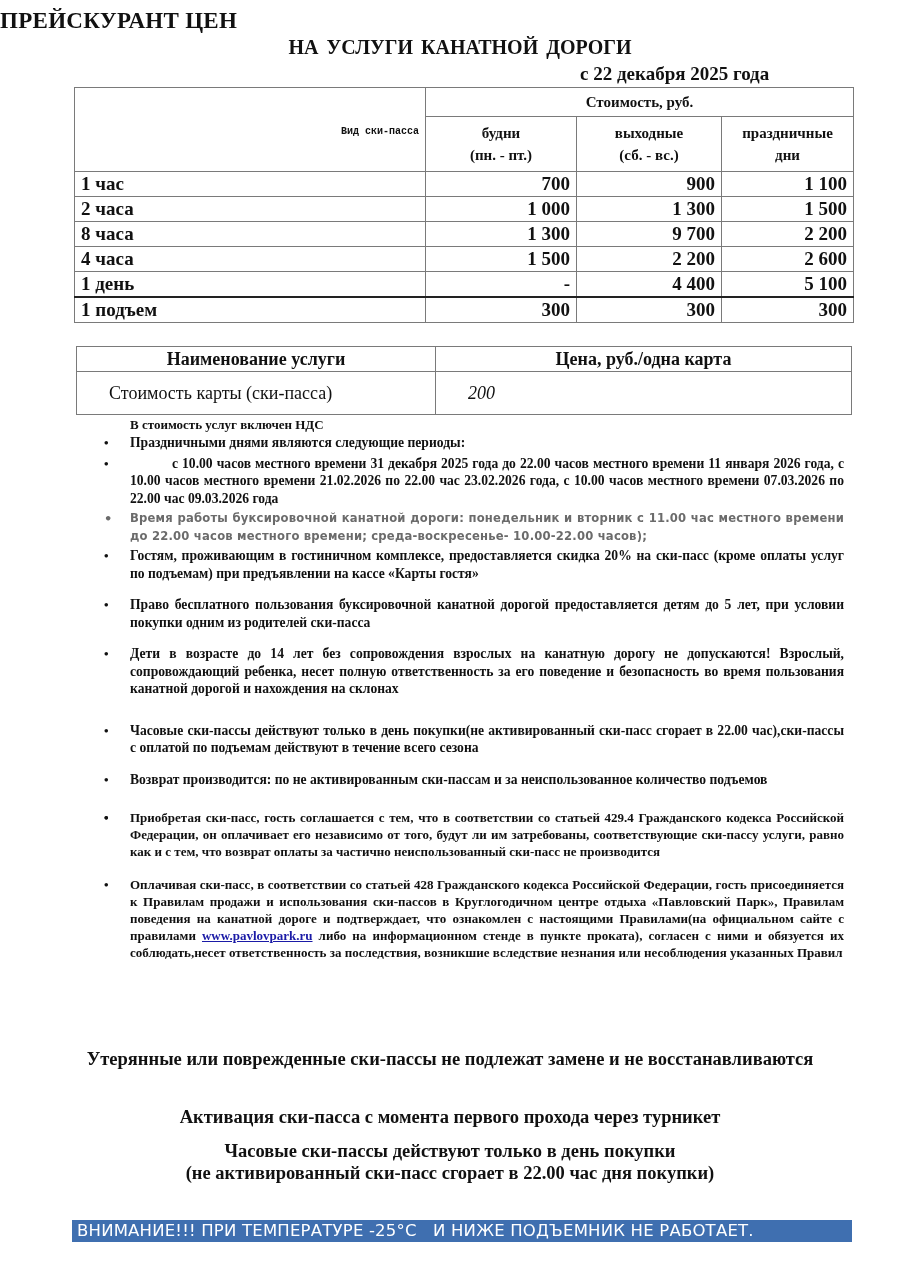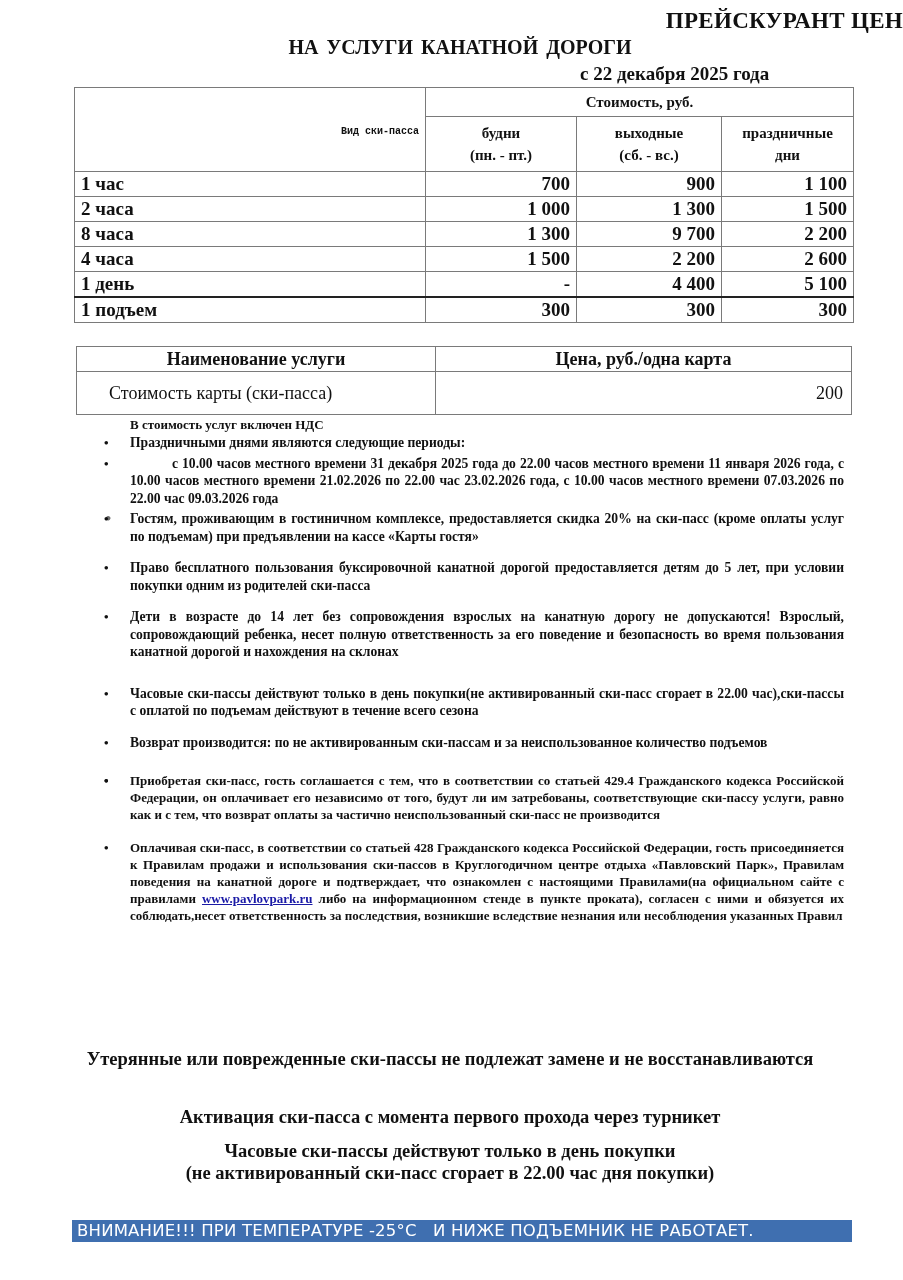--- a/index.html
+++ b/index.html
@@ -1,37 +1,37 @@
 <!DOCTYPE html>
 <html><head>
 <meta charset="utf-8">
 <style>
   html, body { margin: 0; padding: 0; background: #ffffff; }
   body { width: 903px; height: 1280px; position: relative; overflow: hidden; color: #111; }
   .serif { font-family: "Liberation Serif", "DejaVu Serif", serif; }
   .sans { font-family: "DejaVu Sans", "Liberation Sans", sans-serif; }
 
-  .title1 { position: absolute; left: 0; width: 903px; top: 8px; text-align: right; font-weight: bold; font-size: 23px; letter-spacing: 0.3px; }
+  .title1 { position: absolute; left: 0; width: 903px; top: 8px; text-align: left; font-weight: bold; font-size: 23px; letter-spacing: 0.3px; }
   .title2 { position: absolute; left: 0; width: 920px; top: 36px; text-align: center; font-weight: bold; font-size: 20px; word-spacing: 3px; }
   .date { position: absolute; left: 580px; top: 63px; font-weight: bold; font-size: 19px; }
 
   table { border-collapse: collapse; position: absolute; }
   .t1 { left: 74px; top: 87px; width: 780px; }
   .t1 td { border: 1px solid #7a7a7a; font-weight: bold; font-size: 19px; padding: 0 6px; height: 24px; line-height: 24px; }
   .t1 td.num { text-align: right; margin-top: 24px; }
   .t1 .h-main { height: 28px; text-align: center; font-size: 15px; }
   .t1 .h-sub { text-align: center; font-size: 15px; line-height: 22px; height: 54px; }
   .t1 .h-kind { text-align: right; font-size: 10px; vertical-align: top; padding-top: 32px; font-family: Liberation Mono, monospace; }
   .t1 .strong-top td { border-top: 2px solid #222; }
 
   .t2 { left: 76px; top: 346px; width: 776px; }
   .t2 td { border: 1px solid #7a7a7a; font-size: 18px; padding: 0 8px; }
   .t2 .hdr td { font-weight: bold; text-align: center; height: 24px; }
   .t2 .row td { height: 42px; padding-left: 32px; }
-  .t2 .row td.price { text-align: right; }
+  .t2 .row td.price { text-align: left; font-style: italic; }
 
   .nds { position: absolute; left: 130px; top: 417px; font-weight: bold; font-size: 13px; }
 
   ul.notes { position: absolute; left: 130px; top: 434px; width: 714px; margin: 0; padding: 0; list-style: none; }
   ul.notes li { position: relative; font-weight: bold; font-size: 13.6px; line-height: 17.5px; text-align: justify; }
   ul.notes li .bullet { position: absolute; left: -26px; top: 0; font-size: 13px; }
   ul.notes li.gray { color: #6b6b6b; font-family: "DejaVu Sans", sans-serif; font-size: 11.6px; letter-spacing: 0.2px; }
   ul.notes li.indent-first .txt::before { content: ""; display: inline-block; width: 42px; }
   a.link { color: #1a1aa6; text-decoration: underline; }
 
@@ -107,21 +107,21 @@
     <td class="price">200</td>
   </tr>
 </tbody>
   </table>
 
 <div class="nds serif">В стоимость услуг включен НДС</div>
 
 <ul class="notes serif">
   <li style="margin-top:0"><span class="bullet">•</span><span class="txt">Праздничными днями являются следующие периоды:</span></li>
   <li class="indent-first" style="margin-top:3px"><span class="bullet">•</span><span class="txt">с 10.00 часов местного времени 31 декабря 2025 года до 22.00 часов местного времени 11 января 2026 года, с 10.00 часов местного времени 21.02.2026 по 22.00 час 23.02.2026 года, с 10.00 часов местного времени 07.03.2026 по 22.00 час 09.03.2026 года</span></li>
-  <li class="gray" style="margin-top: 3px; color: rgb(107, 107, 107);"><span class="bullet">•</span></li>
+  <li class="gray" style="margin-top: 3px; color: rgb(107, 107, 107);"><span class="bullet">•</span><span class="txt">Время работы буксировочной канатной дороги: понедельник и вторник  с 11.00 час местного времени до 22.00 часов местного времени; среда-воскресенье- 10.00-22.00 часов);</span></li>
   <li style="margin-top:2px"><span class="bullet">•</span><span class="txt">Гостям, проживающим в гостиничном комплексе, предоставляется скидка 20% на ски-пасс (кроме оплаты услуг по подъемам) при предъявлении на кассе «Карты гостя»</span></li>
   <li style="margin-top:14px"><span class="bullet">•</span><span class="txt">Право бесплатного пользования буксировочной канатной дорогой предоставляется детям до 5 лет, при условии покупки одним из родителей ски-пасса</span></li>
   <li style="margin-top:14px"><span class="bullet">•</span><span class="txt">Дети в возрасте до 14 лет без сопровождения взрослых на канатную дорогу не допускаются! Взрослый, сопровождающий ребенка, несет полную ответственность за его поведение и безопасность во время пользования канатной дорогой и нахождения на склонах</span></li>
   <li style="margin-top:24px"><span class="bullet">•</span><span class="txt">Часовые ски-пассы действуют только в день покупки(не активированный ски-пасс сгорает в 22.00 час),ски-пассы с оплатой по подъемам действуют в течение всего сезона</span></li>
   <li style="margin-top:14px"><span class="bullet">•</span><span class="txt">Возврат производится: по не активированным ски-пассам и за неиспользованное количество подъемов</span></li>
   <li style="margin-top:21px"><span class="bullet">•</span></li>
   <li style="margin-top:21px; font-size:13px; line-height:17px"><span class="bullet">•</span><span class="txt">Приобретая ски-пасс, гость соглашается с тем, что в соответствии со статьей 429.4 Гражданского кодекса Российской Федерации, он оплачивает его независимо от того, будут ли им затребованы, соответствующие ски-пассу услуги, равно как и с тем, что возврат оплаты за частично неиспользованный ски-пасс не производится</span></li>
   <li style="margin-top:16px; font-size:13px; line-height:17px"><span class="bullet">•</span><span class="txt"><span>Оплачивая ски-пасс, в соответствии со статьей 428 Гражданского кодекса Российской Федерации, гость присоединяется к Правилам продажи и использования ски-пассов в Круглогодичном центре отдыха «Павловский Парк», Правилам поведения на канатной дороге и подтверждает, что ознакомлен с настоящими Правилами(на официальном сайте с правилами </span><a class="link" href="#" style="color: rgb(26, 26, 166);">www.pavlovpark.ru</a><span> либо на информационном стенде в пункте проката), согласен с ними и обязуется их соблюдать,несет ответственность за последствия, возникшие вследствие незнания или несоблюдения указанных Правил</span></span></li>
 </ul>
 

